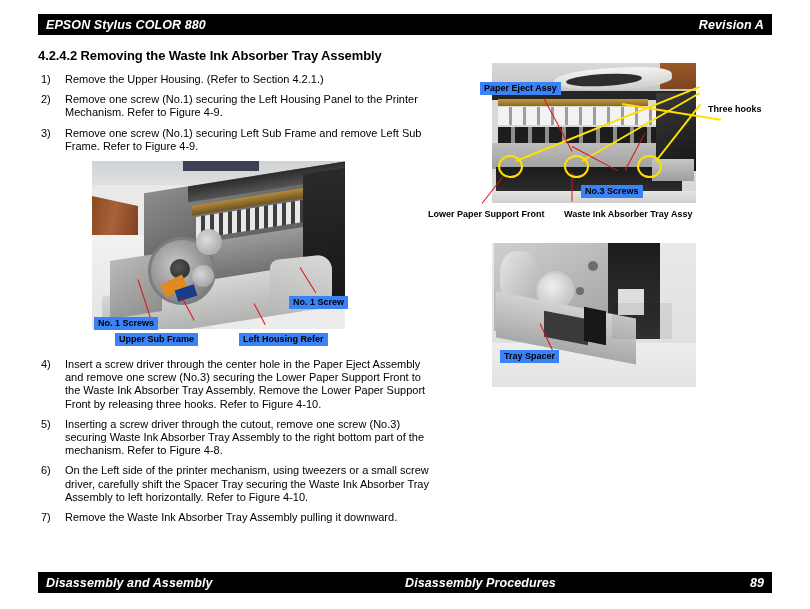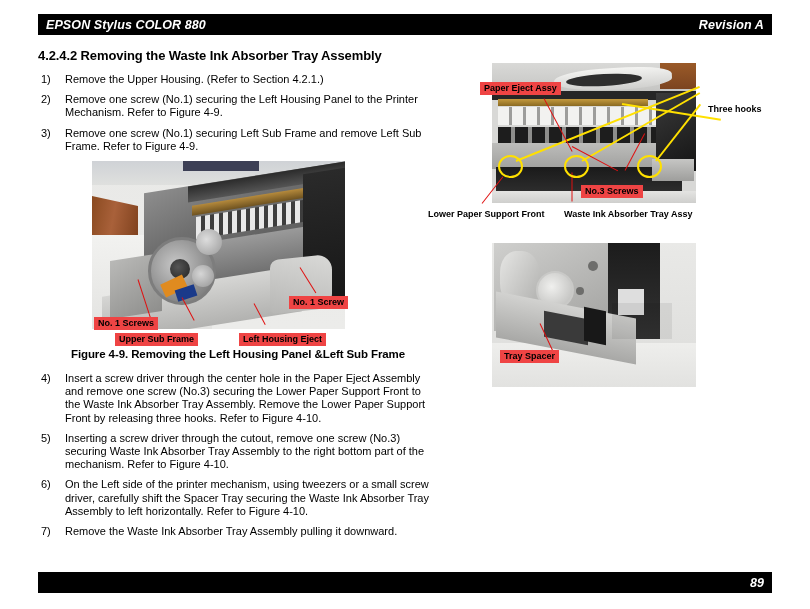--- a/index.html
+++ b/index.html
@@ -105,21 +105,21 @@
     font-size: 11.5px;
     font-weight: bold;
     text-align: center;
     margin-top: 7px;
     letter-spacing: -0.1px;
   }
 
   
   .callout {
     position: absolute;
-    background: #ef4444;
+    background: #3b82f6;
     color: #000000;
     font-size: 9px;
     font-weight: bold;
     line-height: 11px;
     padding: 1px 4px;
     white-space: nowrap;
     z-index: 40;
     border: 0;
   }
   .callout.plain { background: transparent; }
@@ -430,34 +430,33 @@
       <div class="callout" style="left:251px; top:135px;">
         <span>No. 1 Screw</span>
       </div>
       <div class="callout" style="left:56px; top:156px;">
         <span>No. 1 Screws</span>
       </div>
       <div class="callout" style="left:77px; top:172px;">
         <span>Upper Sub Frame</span>
       </div>
       <div class="callout" style="left:201px; top:172px;">
-        <span>Left Housing Eject</span>
+        <span>Left Housing Refer</span>
       </div>
     </div>
 
-    <div class="caption" id="caption-49" style="margin-top:2px;">Figure 4-9.  Removing the Left Housing Panel &amp;Left Sub Frame</div>
 
     <ol class="steps" id="steps-bottom" style="margin-top:12px;">
       <li>
         <span class="num">4)</span>
         <span class="txt">Insert a screw driver through the center hole in the Paper Eject Assembly and remove one screw (No.3) securing the Lower Paper Support Front to the Waste Ink Absorber Tray Assembly. Remove the Lower Paper Support Front by releasing three hooks. Refer to Figure 4-10.</span>
       </li>
       <li>
         <span class="num">5)</span>
-        <span class="txt">Inserting a screw driver through the cutout, remove one screw (No.3) securing Waste Ink Absorber Tray Assembly to the right bottom part of the mechanism. Refer to Figure 4-10.</span>
+        <span class="txt">Inserting a screw driver through the cutout, remove one screw (No.3) securing Waste Ink Absorber Tray Assembly to the right bottom part of the mechanism. Refer to Figure 4-8.</span>
       </li>
       <li>
         <span class="num">6)</span>
         <span class="txt">On the Left side of the printer mechanism, using tweezers or a small screw driver, carefully shift the Spacer Tray securing the Waste Ink Absorber Tray Assembly to left horizontally. Refer to Figure 4-10.</span>
       </li>
       <li>
         <span class="num">7)</span>
         <span class="txt">Remove the Waste Ink Absorber Tray Assembly pulling it downward.</span>
       </li>
     </ol>
@@ -535,16 +534,18 @@
       <div class="lead" style="left:108px; top:80px; width:32px; transform: rotate(65deg);"></div>
 
       <div class="callout" style="left:68px; top:107px;">
         <span>Tray Spacer</span>
       </div>
     </div>
 
   </div>
 
   <div class="bar" id="footer-bar">
+    <span class="slot slot-left">Disassembly and Assembly</span>
+    <span class="slot slot-center">Disassembly Procedures</span>
     <span class="slot slot-right">89</span>
   </div>
 
 </div>
 
 </body></html>

